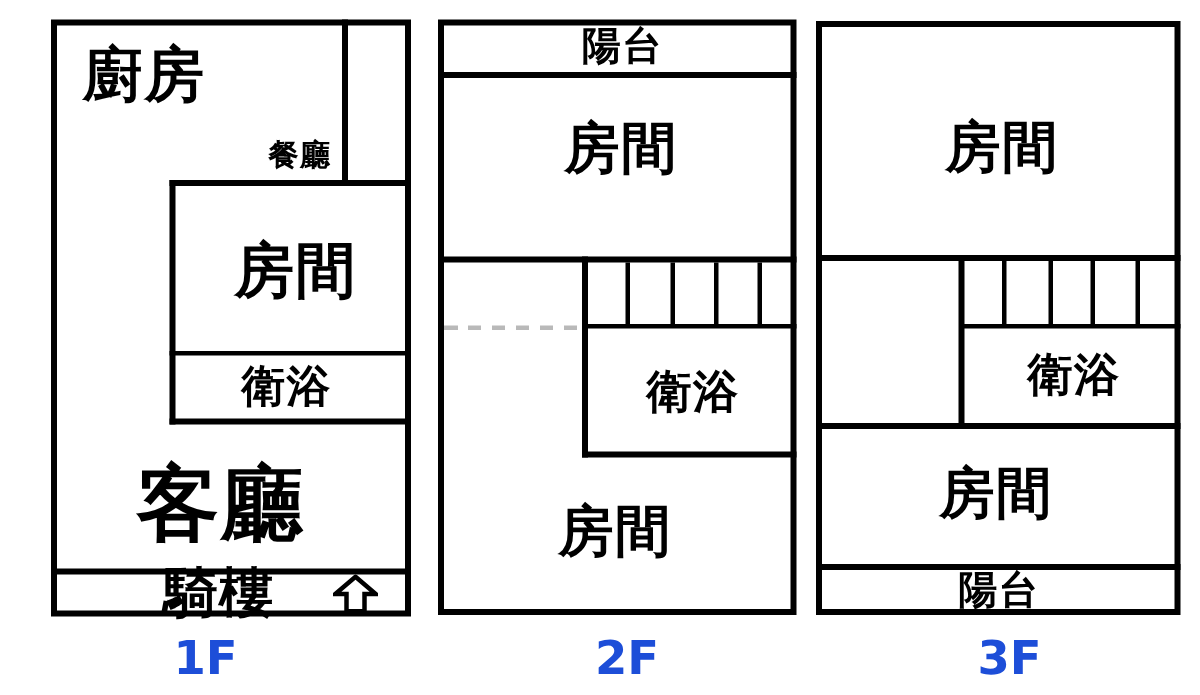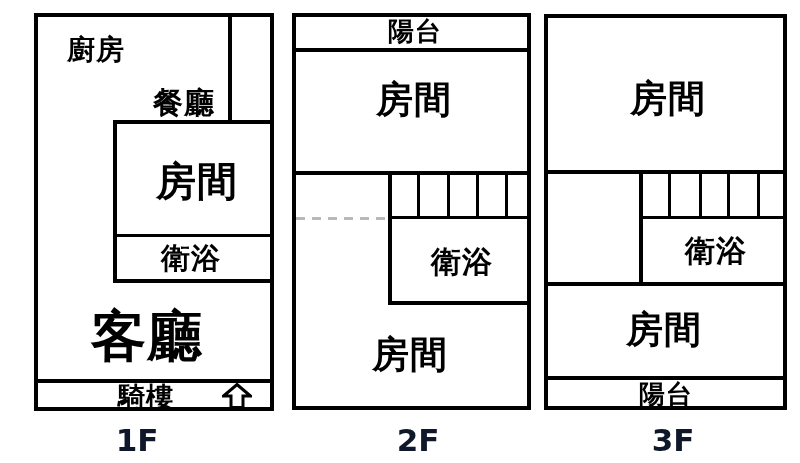--- a/index.html
+++ b/index.html
@@ -9,47 +9,47 @@
   }
   .outer{position:absolute;border:4px solid #000;box-sizing:border-box;background:transparent;}
   .wall{position:absolute;background:#000;}
   .dashed{position:absolute;background:repeating-linear-gradient(90deg,#b9b9b9 0 9px,rgba(0,0,0,0) 9px 16px);}
   .lbl{
     position:absolute;transform:translate(-50%,-50%);
     white-space:nowrap;color:#000;font-weight:700;line-height:1;letter-spacing:1px;
   }
   .cap{
     position:absolute;transform:translate(-50%,-50%);
-    color:#0f172a;font-weight:600;line-height:1;
+    color:#1d4ed8;font-weight:600;line-height:1;
   }
   .icon{position:absolute;}
 </style>
 </head>
 <body>
 
 <div class="canvas">
 
   <div>
     <div class="outer" style="left:34px;top:13px;width:240px;height:398px;"></div>
 
     <div class="wall" style="left:228px;top:13px;width:4px;height:109px;"></div>
 
     <div class="wall" style="left:113px;top:120px;width:161px;height:4px;"></div>
     <div class="wall" style="left:113px;top:120px;width:4px;height:163px;"></div>
     <div class="wall" style="left:113px;top:234px;width:161px;height:3px;"></div>
     <div class="wall" style="left:113px;top:279px;width:161px;height:4px;"></div>
 
     <div class="wall" style="left:34px;top:379px;width:240px;height:4px;"></div>
 
-    <div class="lbl" style="left:96px;top:50px;font-size:28px;">廚房</div>
-    <div class="lbl" style="left:184px;top:103px;font-size:30px;">餐廳</div>
+    <div class="lbl" style="left:96px;top:50px;font-size:40px;">廚房</div>
+    <div class="lbl" style="left:200px;top:103px;font-size:20px;">餐廳</div>
     <div class="lbl" style="left:197px;top:181px;font-size:40px;">房間</div>
     <div class="lbl" style="left:191px;top:258px;font-size:29px;">衛浴</div>
     <div class="lbl" style="left:147px;top:336px;font-size:55px;font-weight:900;">客廳</div>
-    <div class="lbl" style="left:146px;top:396px;font-size:27px;">騎樓</div>
+    <div class="lbl" style="left:146px;top:396px;font-size:36px;">騎樓</div>
 
     <svg class="icon" style="left:222px;top:383px;" width="30" height="26" viewBox="0 0 30 26">
       <polygon points="15,1.5 28.5,13 21,13 21,24.5 9,24.5 9,13 1.5,13" fill="#ffffff" stroke="#000000" stroke-width="3" stroke-linejoin="miter"></polygon>
     </svg>
 
     <div class="cap" style="left:137px;top:440px;font-size:31px;">1F</div>
   </div>
 
   <div>
     <div class="outer" style="left:292px;top:13px;width:239px;height:397px;"></div>

